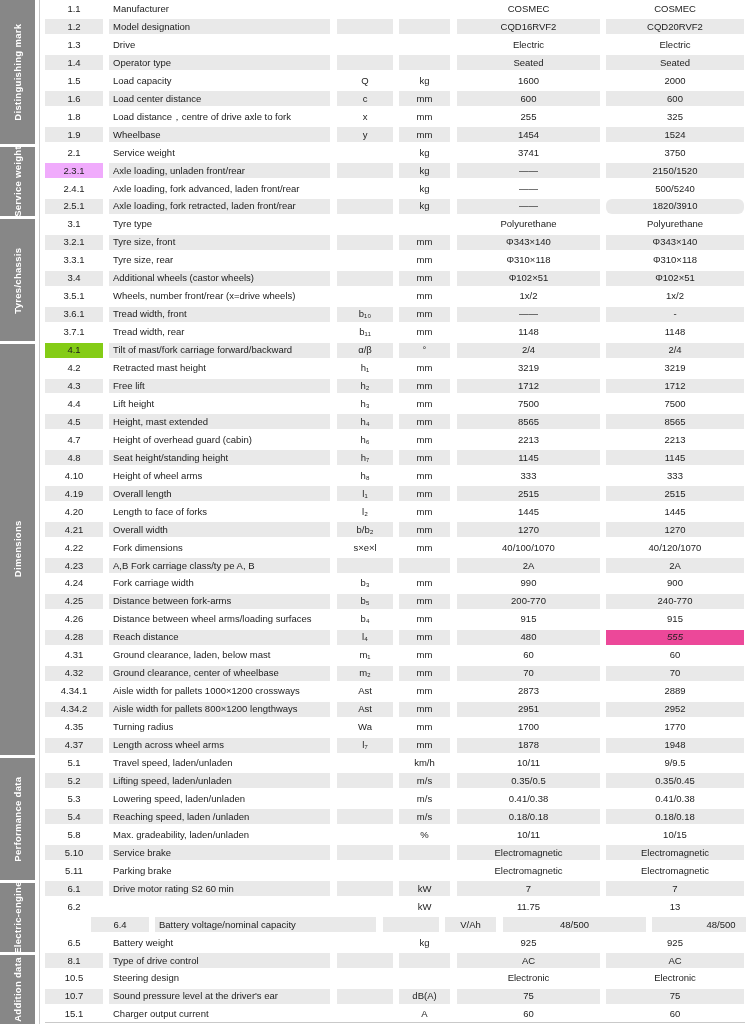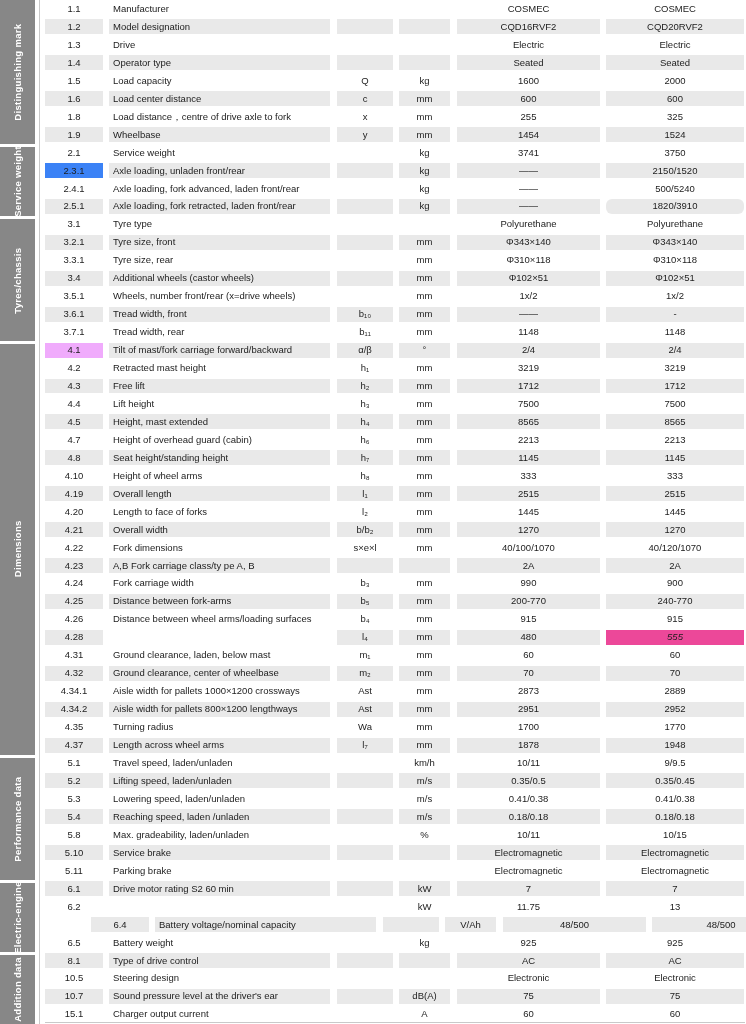--- a/index.html
+++ b/index.html
@@ -96,21 +96,21 @@
       </div>
       <div class="row" style="height: 17.9649px;">
         <div class="cell c-num">2.1</div>
         <div class="cell c-desc">Service weight</div>
         <div class="cell c-sym"></div>
         <div class="cell c-unit">kg</div>
         <div class="cell c-v1">3741</div>
         <div class="cell c-v2">3750</div>
       </div>
       <div class="row" style="height: 17.9649px;">
-        <div class="cell c-num sh" style="background: #3b82f6;">2.3.1</div>
+        <div class="cell c-num sh" style="background: #f0abfc;">2.3.1</div>
         <div class="cell c-desc sh" style="background: rgb(233, 233, 233);">Axle loading, unladen front/rear</div>
         <div class="cell c-sym sh" style="background: rgb(233, 233, 233);"></div>
         <div class="cell c-unit sh" style="background: rgb(233, 233, 233);">kg</div>
         <div class="cell c-v1 sh" style="background: rgb(233, 233, 233);">——</div>
         <div class="cell c-v2 sh" style="background: rgb(233, 233, 233);">2150/1520</div>
       </div>
       <div class="row" style="height: 17.9649px;">
         <div class="cell c-num">2.4.1</div>
         <div class="cell c-desc">Axle loading, fork advanced, laden front/rear</div>
         <div class="cell c-sym"></div>
@@ -176,21 +176,21 @@
       </div>
       <div class="row" style="height: 17.9649px;">
         <div class="cell c-num">3.7.1</div>
         <div class="cell c-desc">Tread width, rear</div>
         <div class="cell c-sym">b₁₁</div>
         <div class="cell c-unit">mm</div>
         <div class="cell c-v1">1148</div>
         <div class="cell c-v2">1148</div>
       </div>
       <div class="row" style="height: 17.9649px;">
-        <div class="cell c-num sh" style="background: #f0abfc;">4.1</div>
+        <div class="cell c-num sh" style="background: #84cc16;">4.1</div>
         <div class="cell c-desc sh" style="background: rgb(233, 233, 233);">Tilt of mast/fork carriage forward/backward</div>
         <div class="cell c-sym sh" style="background: rgb(233, 233, 233);">α/β</div>
         <div class="cell c-unit sh" style="background: rgb(233, 233, 233);">°</div>
         <div class="cell c-v1 sh" style="background: rgb(233, 233, 233);">2/4</div>
         <div class="cell c-v2 sh" style="background: rgb(233, 233, 233);">2/4</div>
       </div>
       <div class="row" style="height: 17.9649px;">
         <div class="cell c-num">4.2</div>
         <div class="cell c-desc">Retracted mast height</div>
         <div class="cell c-sym">h₁</div>
@@ -305,20 +305,21 @@
       <div class="row" style="height: 17.9649px;">
         <div class="cell c-num">4.26</div>
         <div class="cell c-desc">Distance between wheel arms/loading surfaces</div>
         <div class="cell c-sym">b₄</div>
         <div class="cell c-unit">mm</div>
         <div class="cell c-v1">915</div>
         <div class="cell c-v2">915</div>
       </div>
       <div class="row" style="height: 17.9649px;">
         <div class="cell c-num sh" style="background: rgb(233, 233, 233);">4.28</div>
+        <div class="cell c-desc sh" style="background: rgb(233, 233, 233);">Reach distance</div>
         <div class="cell c-sym sh" style="background: rgb(233, 233, 233);">l₄</div>
         <div class="cell c-unit sh" style="background: rgb(233, 233, 233);">mm</div>
         <div class="cell c-v1 sh" style="background: rgb(233, 233, 233);">480</div>
         <div class="cell c-v2 sh" style="background: #ec4899; font-style: italic;">555</div>
       </div>
       <div class="row" style="height: 17.9649px;">
         <div class="cell c-num">4.31</div>
         <div class="cell c-desc">Ground clearance, laden, below mast</div>
         <div class="cell c-sym">m₁</div>
         <div class="cell c-unit">mm</div>

